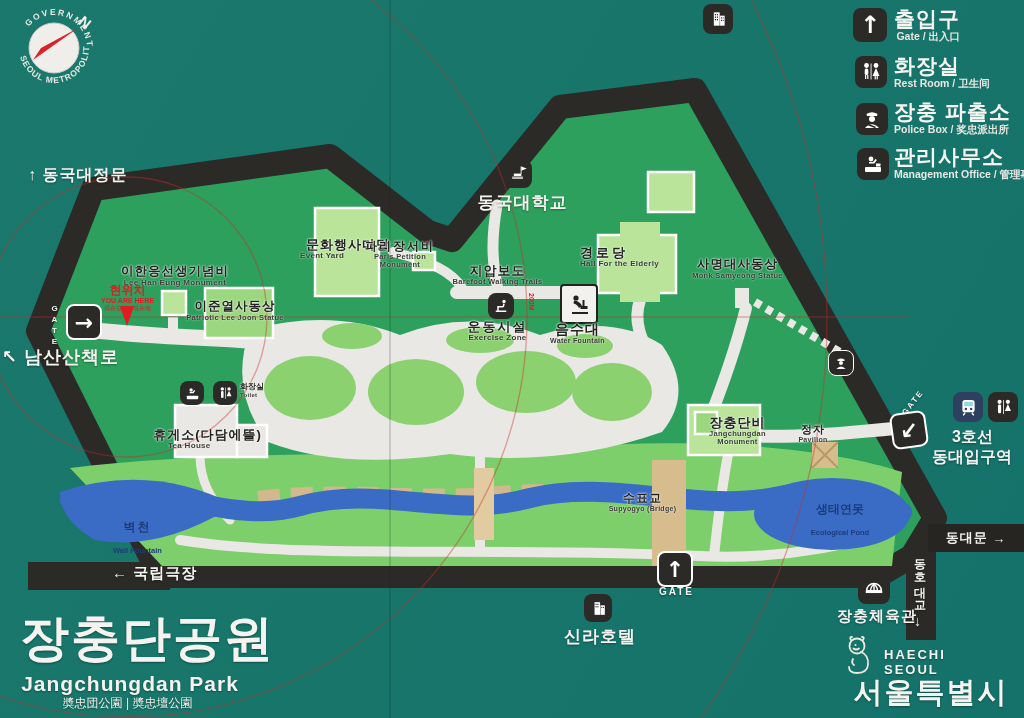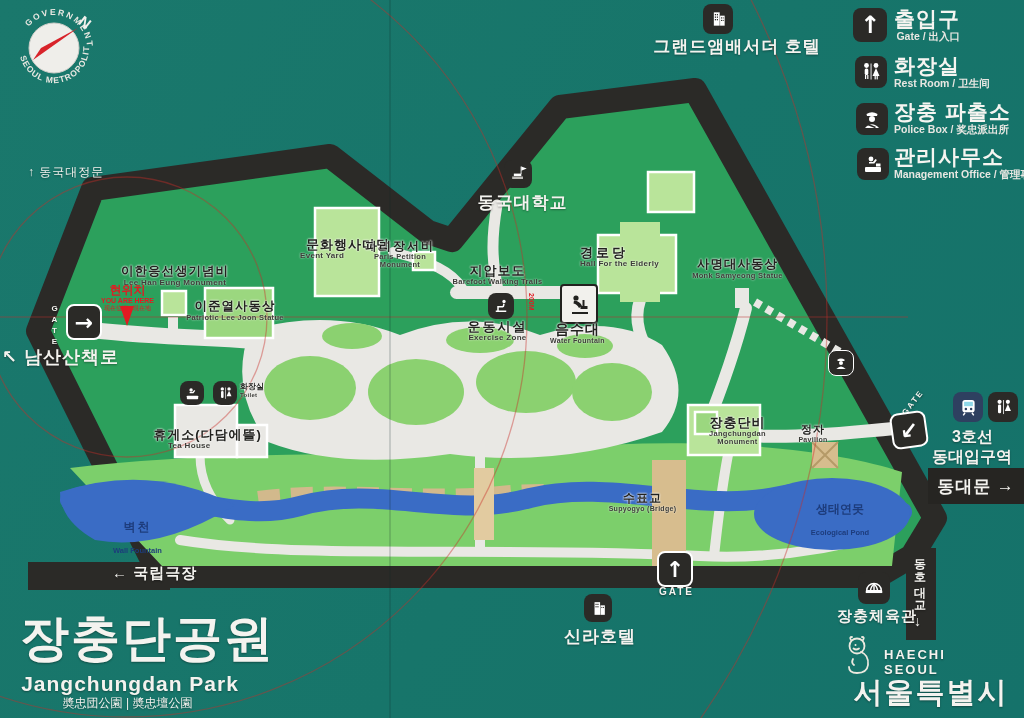--- a/index.html
+++ b/index.html
@@ -187,23 +187,22 @@
           <rect x="10.6" y="9" width="1.4" height="1.6"></rect>
           <rect x="8.2" y="12" width="1.4" height="1.6"></rect>
           <rect x="10.6" y="12" width="1.4" height="1.6"></rect>
           <rect x="15.6" y="10" width="1.2" height="1.4"></rect>
           <rect x="17.6" y="10" width="1.2" height="1.4"></rect>
           <rect x="15.6" y="13" width="1.2" height="1.4"></rect>
           <rect x="17.6" y="13" width="1.2" height="1.4"></rect>
         </g>
       </svg>
 </div>
-<div class="lbl wh" style="left:617px;top:38px;width:240px;font-size:17px;font-weight:bold;letter-spacing:1px">그랜드앰배서더 호텔</div>
-
-<div class="lbl wh" style="left:28px;top:166px;font-size:12px;font-weight:normal;letter-spacing:1px">
+
+<div class="lbl wh" style="left:28px;top:166px;font-size:16px;font-weight:bold;letter-spacing:1px">
   <span>↑</span> <span>동국대정문</span>
 </div>
 
 <div class="sq" style="left:504px;top:160px;width:28px;height:28px">
   <svg width="20" height="20" viewBox="0 0 24 24">
         <rect x="5" y="15" width="13" height="3" fill="#bdbcb8"></rect>
         <rect x="7" y="11.5" width="9" height="3" fill="#fff"></rect>
         <rect x="15.2" y="3" width="1" height="9" fill="#fff"></rect>
         <polygon points="16,3 22.5,5.5 16,8" fill="#fff"></polygon>
       </svg>
@@ -374,21 +373,21 @@
           <rect x="10.6" y="6" width="1.4" height="1.6"></rect>
           <rect x="8.2" y="9" width="1.4" height="1.6"></rect>
           <rect x="10.6" y="9" width="1.4" height="1.6"></rect>
           <rect x="15.6" y="10" width="1.2" height="1.4"></rect>
           <rect x="17.6" y="10" width="1.2" height="1.4"></rect>
         </g>
       </svg>
 </div>
 <div class="lbl wh" style="left:540px;top:628px;width:120px;font-size:17px;font-weight:bold;letter-spacing:1px">신라호텔</div>
 
-<div class="band" style="left:928px;top:468px;width:96px;height:36px;font-size:17px;letter-spacing:1px">
+<div class="band" style="left:928px;top:524px;width:96px;height:28px;font-size:13px;letter-spacing:1px">
   <span>동대문</span>&nbsp;<span>→</span>
 </div>
 
 <div class="lbl wh vtext" style="left:913px;top:550px;font-size:12px;font-weight:bold">동호대교</div>
 <div class="lbl wh" style="left:914px;top:614px;font-size:14px;font-weight:bold">↓</div>
 
 <div class="sq" style="left:858px;top:572px;width:32px;height:32px">
   <svg width="22" height="22" viewBox="0 0 24 24" stroke="#fff" stroke-width="1.6" fill="none">
         <path d="M4,15 A8,8 0 0 1 20,15 Z"></path>
         <path d="M8,15 Q9,9.5 12,8 Q15,9.5 16,15"></path>

